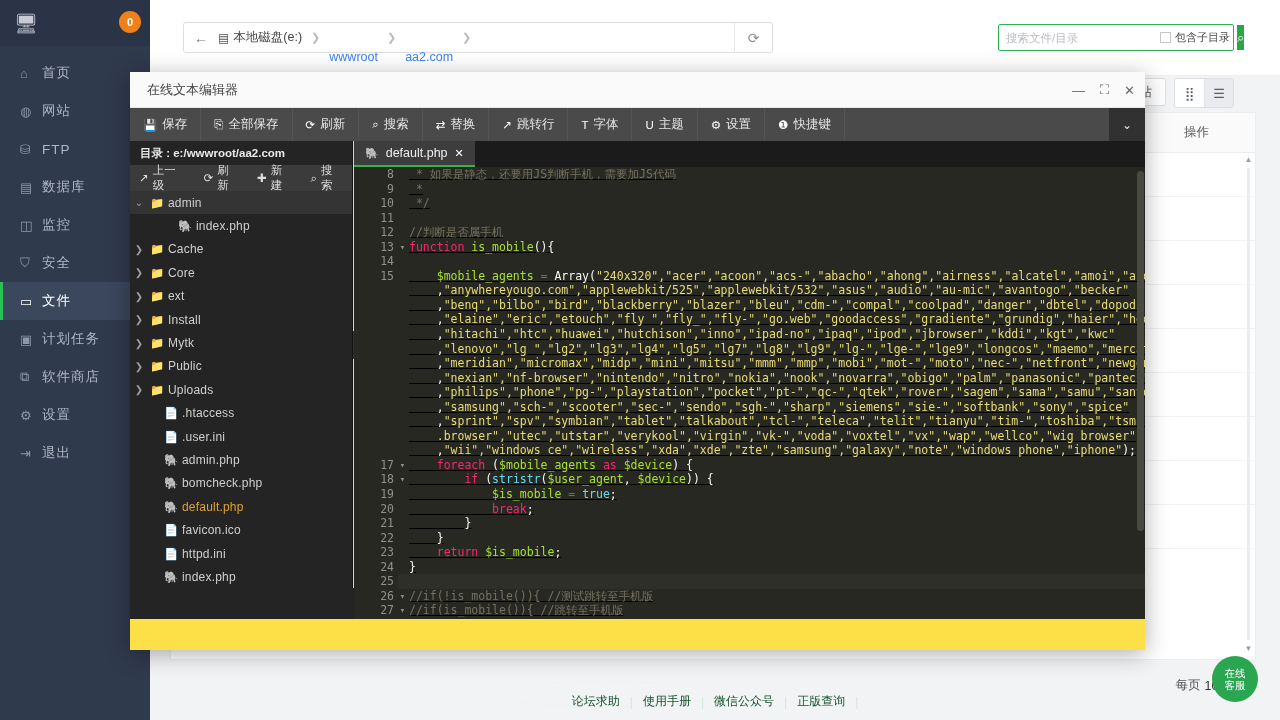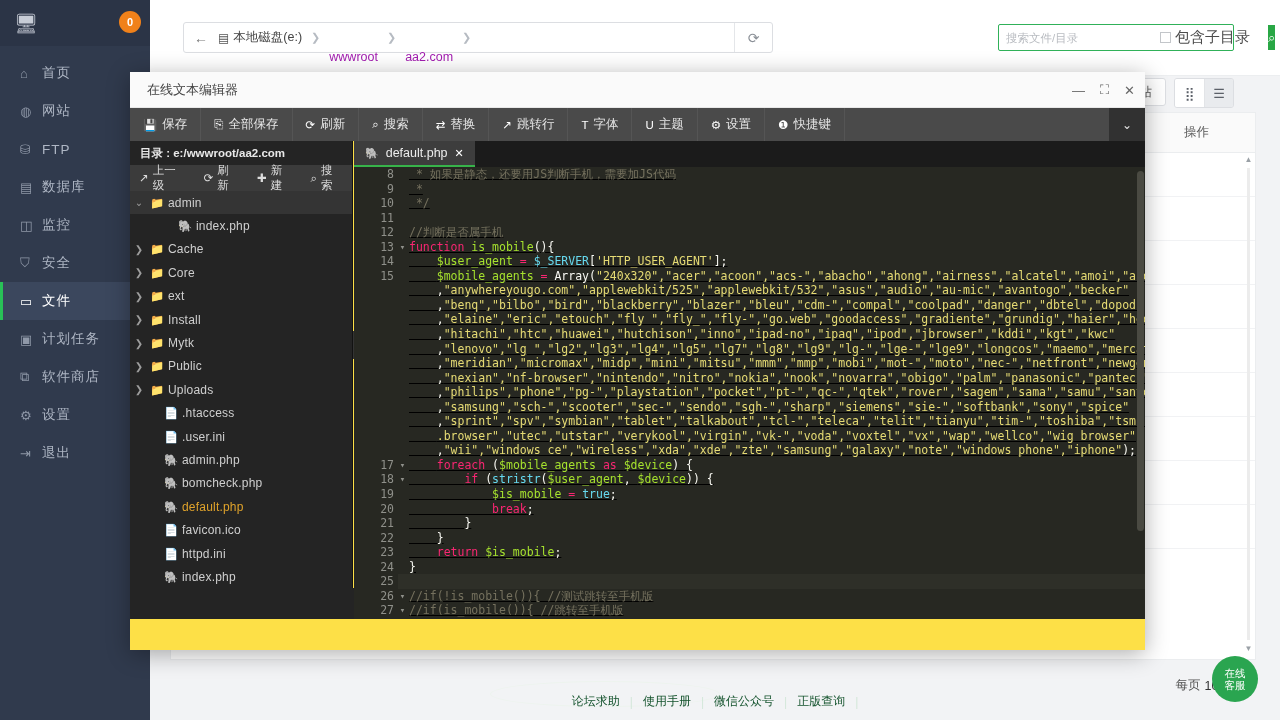--- a/index.html
+++ b/index.html
@@ -59,40 +59,40 @@
     position: absolute; left: 33px; top: 22px; width: 590px; height: 31px;
     border: 1px solid #dcdee2; border-radius: 3px; background: #fff;
     display: flex; align-items: center; font-size: 12.5px; color: #555;
   }
   .crumb-back {
     width: 34px; text-align: center; color: #777; font-size: 14px; cursor: pointer;
   }
   .crumb-disk { display: flex; align-items: center; gap: 4px; color: #444; }
   .crumb-disk .dskico { font-size: 12px; color: #555; }
   .crumb-sep { margin: 0 9px; color: #b6bbc2; font-size: 11px; }
-  .crumb-link { color: #a21caf; cursor: pointer; margin-top: 39px; }
+  .crumb-link { color: #3b82f6; cursor: pointer; margin-top: 39px; }
   .crumb-refresh {
     position: absolute; right: 0; top: 0; width: 38px; height: 29px;
     border-left: 1px solid #e4e6e9; display: flex; align-items: center;
     justify-content: center; color: #8a8f96; font-size: 14px; cursor: pointer;
   }
   .search-box {
     position: absolute; right: 46px; top: 24px; width: 236px; height: 27px;
     border: 1px solid #2aa councils; border: 1px solid #30b159; border-radius: 2px;
     display: flex; align-items: center; background: #fff;
   }
   .search-input {
     border: none; outline: none; flex: 1; font-size: 11.5px; color: #333;
     padding-left: 7px; height: 100%;
     font-family: "Liberation Sans", sans-serif; background: transparent;
   }
   .search-input::placeholder { color: #b9bcc1; }
   .sub-chk {
-    display: flex; align-items: center; gap: 4px; font-size: 15px;
-    color: #4b4b4b; padding-right: 18px; cursor: pointer; white-space: nowrap;
+    display: flex; align-items: center; gap: 4px; font-size: 11px;
+    color: #4b4b4b; padding-right: 7px; cursor: pointer; white-space: nowrap;
   }
   .sub-chk .bx {
     width: 11px; height: 11px; border: 1px solid #c3c6ca; background: #fff;
     display: inline-block;
   }
   .search-btn {
     width: 31px; height: 25px; background: #29a745; color: #fff;
     display: flex; align-items: center; justify-content: center;
     font-size: 13px; cursor: pointer;
   }
@@ -614,21 +614,21 @@
             <span class="cl">✕</span>
           </div>
         </div>
         <div class="code-area" id="codearea">
             <div class="cl-row"><span class="gut">8</span><span class="fold"></span><span class="src"><span class="k-cmt"> * 如果是静态，还要用JS判断手机，需要加JS代码</span></span></div>
             <div class="cl-row"><span class="gut">9</span><span class="fold"></span><span class="src"><span class="k-cmt"> *</span></span></div>
             <div class="cl-row"><span class="gut">10</span><span class="fold"></span><span class="src"><span class="k-cmt"> */</span></span></div>
             <div class="cl-row"><span class="gut">11</span><span class="fold"></span><span class="src"><span class="k-pln"></span></span></div>
             <div class="cl-row"><span class="gut">12</span><span class="fold"></span><span class="src"><span class="k-cmt">//判断是否属手机</span></span></div>
             <div class="cl-row"><span class="gut">13</span><span class="fold">▾</span><span class="src"><span class="k-kw">function </span><span class="k-fn">is_mobile</span><span class="k-pln">(){</span></span></div>
-            <div class="cl-row"><span class="gut">14</span><span class="fold"></span><span class="src"><span class="k-pln">    </span><span class="k-var">$user_agent</span><span class="k-op"> = </span><span class="k-bi">$_SERVER</span><span class="k-pln">[</span><span class="k-str">'HTTP_USER_AGENT'</span><span class="k-pln">];</span></span></div>
+            <div class="cl-row"><span class="gut">14</span><span class="fold"></span></div>
             <div class="cl-row"><span class="gut">15</span><span class="fold"></span><span class="src"><span class="k-pln">    </span><span class="k-var">$mobile_agents</span><span class="k-op"> = </span><span class="k-pln">Array(</span><span class="k-str">"240x320","acer","acoon","acs-","abacho","ahong","airness","alcatel","amoi","android"</span></span></div>
             <div class="cl-row"><span class="gut"></span><span class="fold"></span><span class="src"><span class="k-pln">    ,</span><span class="k-str">"anywhereyougo.com","applewebkit/525","applewebkit/532","asus","audio","au-mic","avantogo","becker"</span></span></div>
             <div class="cl-row"><span class="gut"></span><span class="fold"></span><span class="src"><span class="k-pln">    ,</span><span class="k-str">"benq","bilbo","bird","blackberry","blazer","bleu","cdm-","compal","coolpad","danger","dbtel","dopod"</span></span></div>
             <div class="cl-row"><span class="gut"></span><span class="fold"></span><span class="src"><span class="k-pln">    ,</span><span class="k-str">"elaine","eric","etouch","fly ","fly_","fly-","go.web","goodaccess","gradiente","grundig","haier","hedy"</span></span></div>
             <div class="cl-row"><span class="gut"></span><span class="fold"></span><span class="src"><span class="k-pln">    ,</span><span class="k-str">"hitachi","htc","huawei","hutchison","inno","ipad-no","ipaq","ipod","jbrowser","kddi","kgt","kwc"</span></span></div>
             <div class="cl-row"><span class="gut"></span><span class="fold"></span><span class="src"><span class="k-pln">    ,</span><span class="k-str">"lenovo","lg ","lg2","lg3","lg4","lg5","lg7","lg8","lg9","lg-","lge-","lge9","longcos","maemo","mercator"</span></span></div>
             <div class="cl-row"><span class="gut"></span><span class="fold"></span><span class="src"><span class="k-pln">    ,</span><span class="k-str">"meridian","micromax","midp","mini","mitsu","mmm","mmp","mobi","mot-","moto","nec-","netfront","newgen"</span></span></div>
             <div class="cl-row"><span class="gut"></span><span class="fold"></span><span class="src"><span class="k-pln">    ,</span><span class="k-str">"nexian","nf-browser","nintendo","nitro","nokia","nook","novarra","obigo","palm","panasonic","pantech"</span></span></div>
             <div class="cl-row"><span class="gut"></span><span class="fold"></span><span class="src"><span class="k-pln">    ,</span><span class="k-str">"philips","phone","pg-","playstation","pocket","pt-","qc-","qtek","rover","sagem","sama","samu","sanyo"</span></span></div>
             <div class="cl-row"><span class="gut"></span><span class="fold"></span><span class="src"><span class="k-pln">    ,</span><span class="k-str">"samsung","sch-","scooter","sec-","sendo","sgh-","sharp","siemens","sie-","softbank","sony","spice"</span></span></div>

